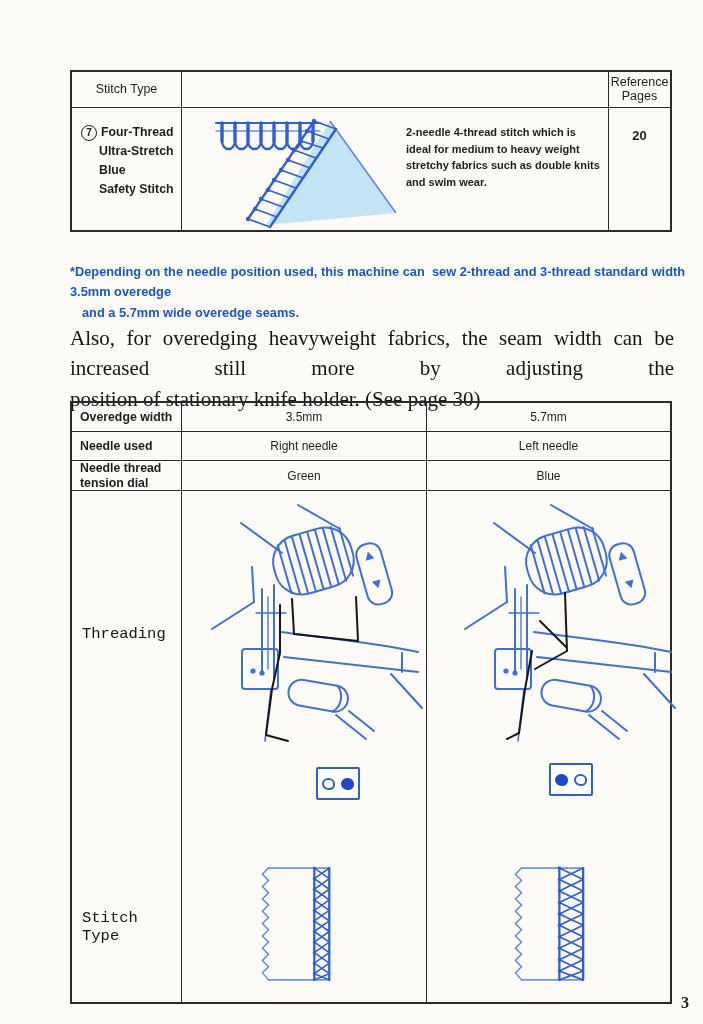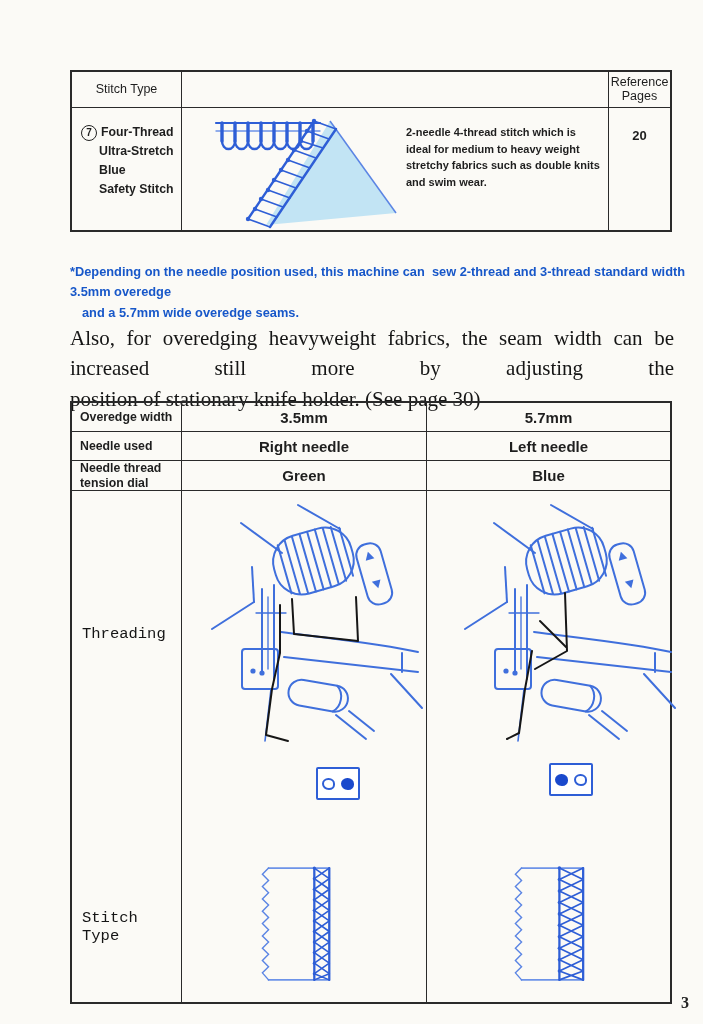--- a/index.html
+++ b/index.html
@@ -27,21 +27,21 @@
   .stitch7{position:absolute;left:28px;top:3px;}
   
   .note{position:absolute;left:70px;top:262px;width:618px;font-size:12.8px;font-weight:600;line-height:1.6;color:#1757c9;}
   .note div{white-space:pre-wrap;}
   .note .l2{padding-left:12px;}
   .para{position:absolute;left:70px;top:323px;width:604px;font-family:"Liberation Serif",serif;font-size:21px;line-height:1.45;color:#151515;}
   .para .l1{text-align:justify;text-align-last:justify;}
   
   .t2{left:70px;top:375px;width:602px;height:603px;grid-template-columns:110px 245px 1fr;grid-template-rows:29px 29px 30px 1fr;margin-top:26px;}
   .t2 .rowlab{display:flex;align-items:center;padding:2px 6px 2px 8px;font-size:12.3px;font-weight:600;line-height:1.15;}
-  .t2 .val{font-size:15px;font-weight:700;}
+  .t2 .val{font-size:12px;font-weight:400;}
   .biglab{position:absolute;left:10px;font-family:Liberation Mono, monospace;font-size:15.5px;color:#151515;}
   .lab-threading{top:134px;}
   .lab-stitchtype{top:418px;}
   .machine{position:absolute;top:10px;}
   .m-left{left:4px;}
   .m-right{left:12px;}
   .dialbox{position:absolute;width:44px;height:33px;border:2px solid #2e5ed6;border-radius:2px;background:#ffffff;display:flex;align-items:center;justify-content:center;gap:6px;box-sizing:border-box;}
   .db-left{left:134px;top:276px;}
   .db-right{left:122px;top:272px;}
   .dot{width:13px;height:12px;border-radius:50% 50% 46% 54%;box-sizing:border-box;}

